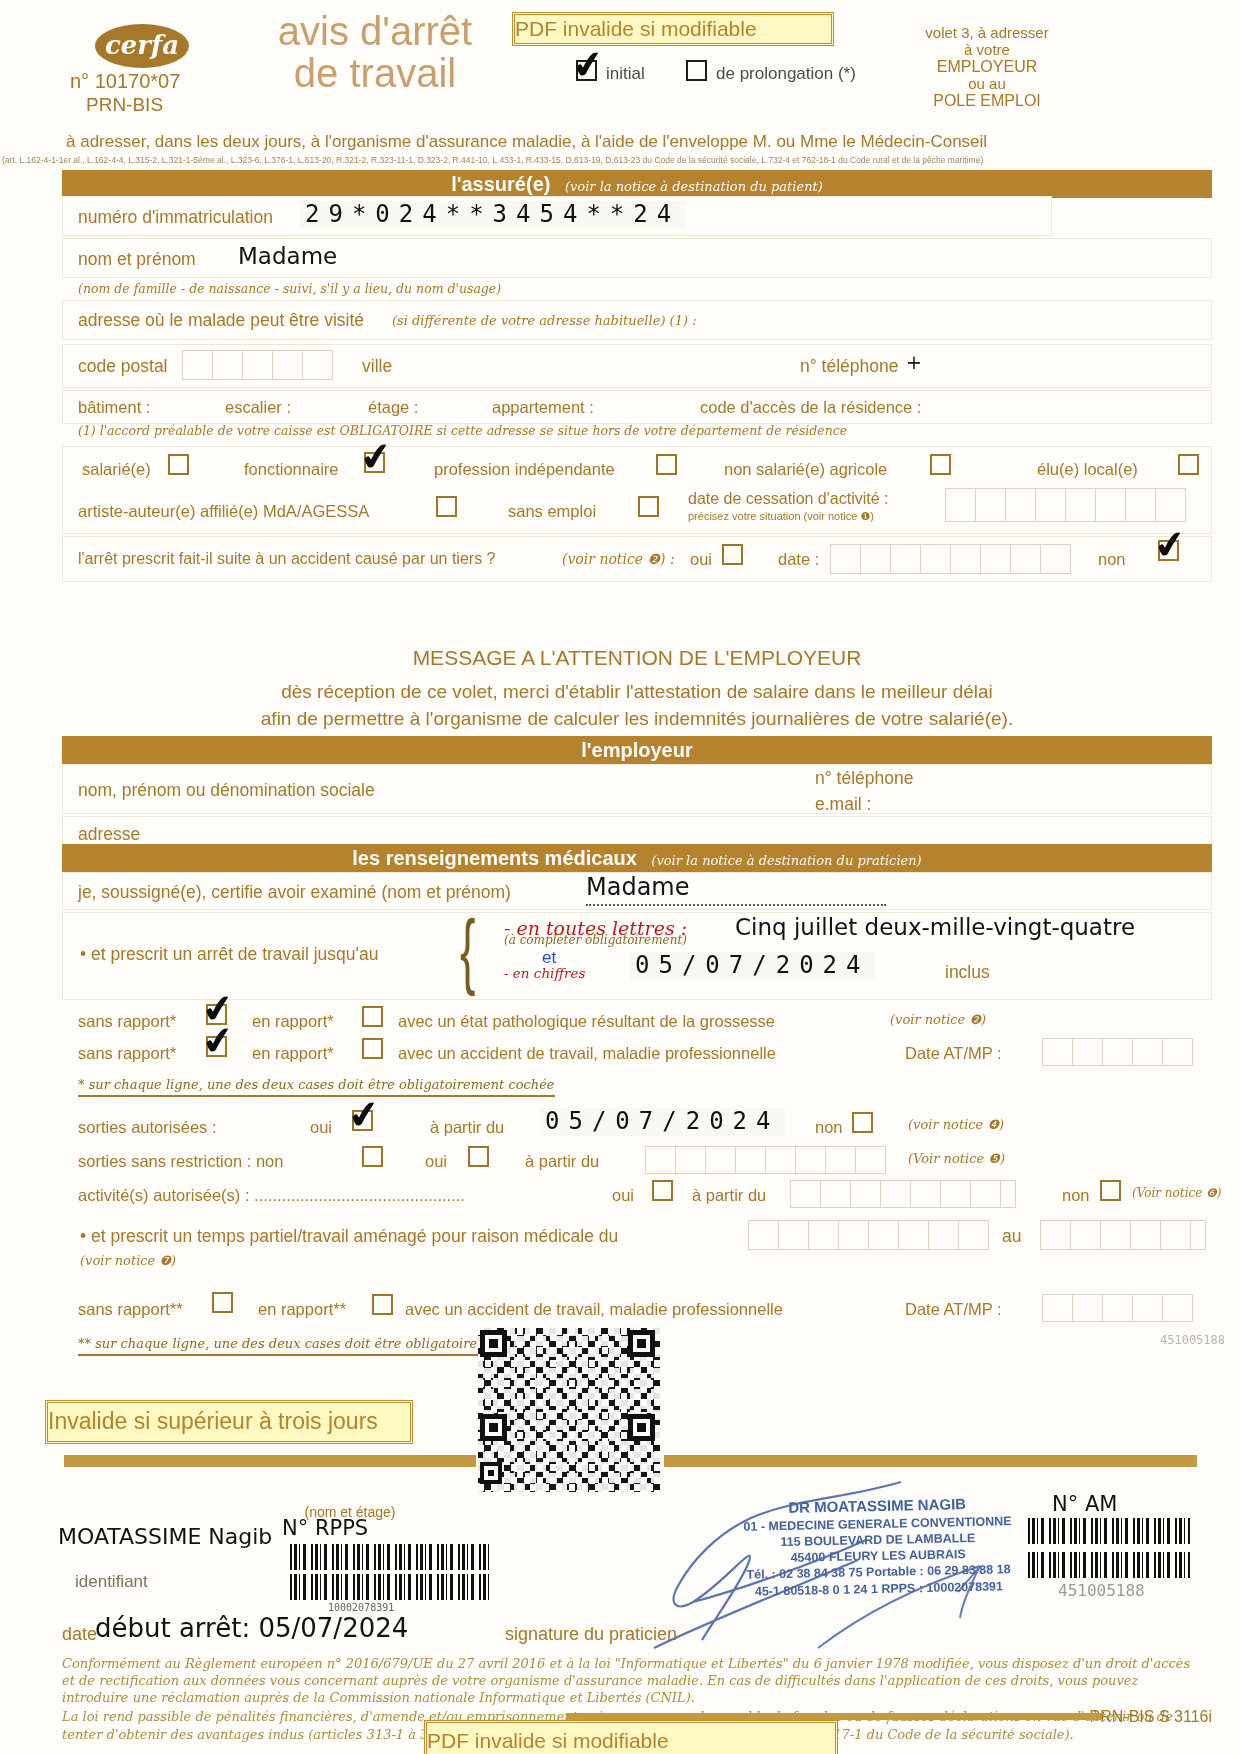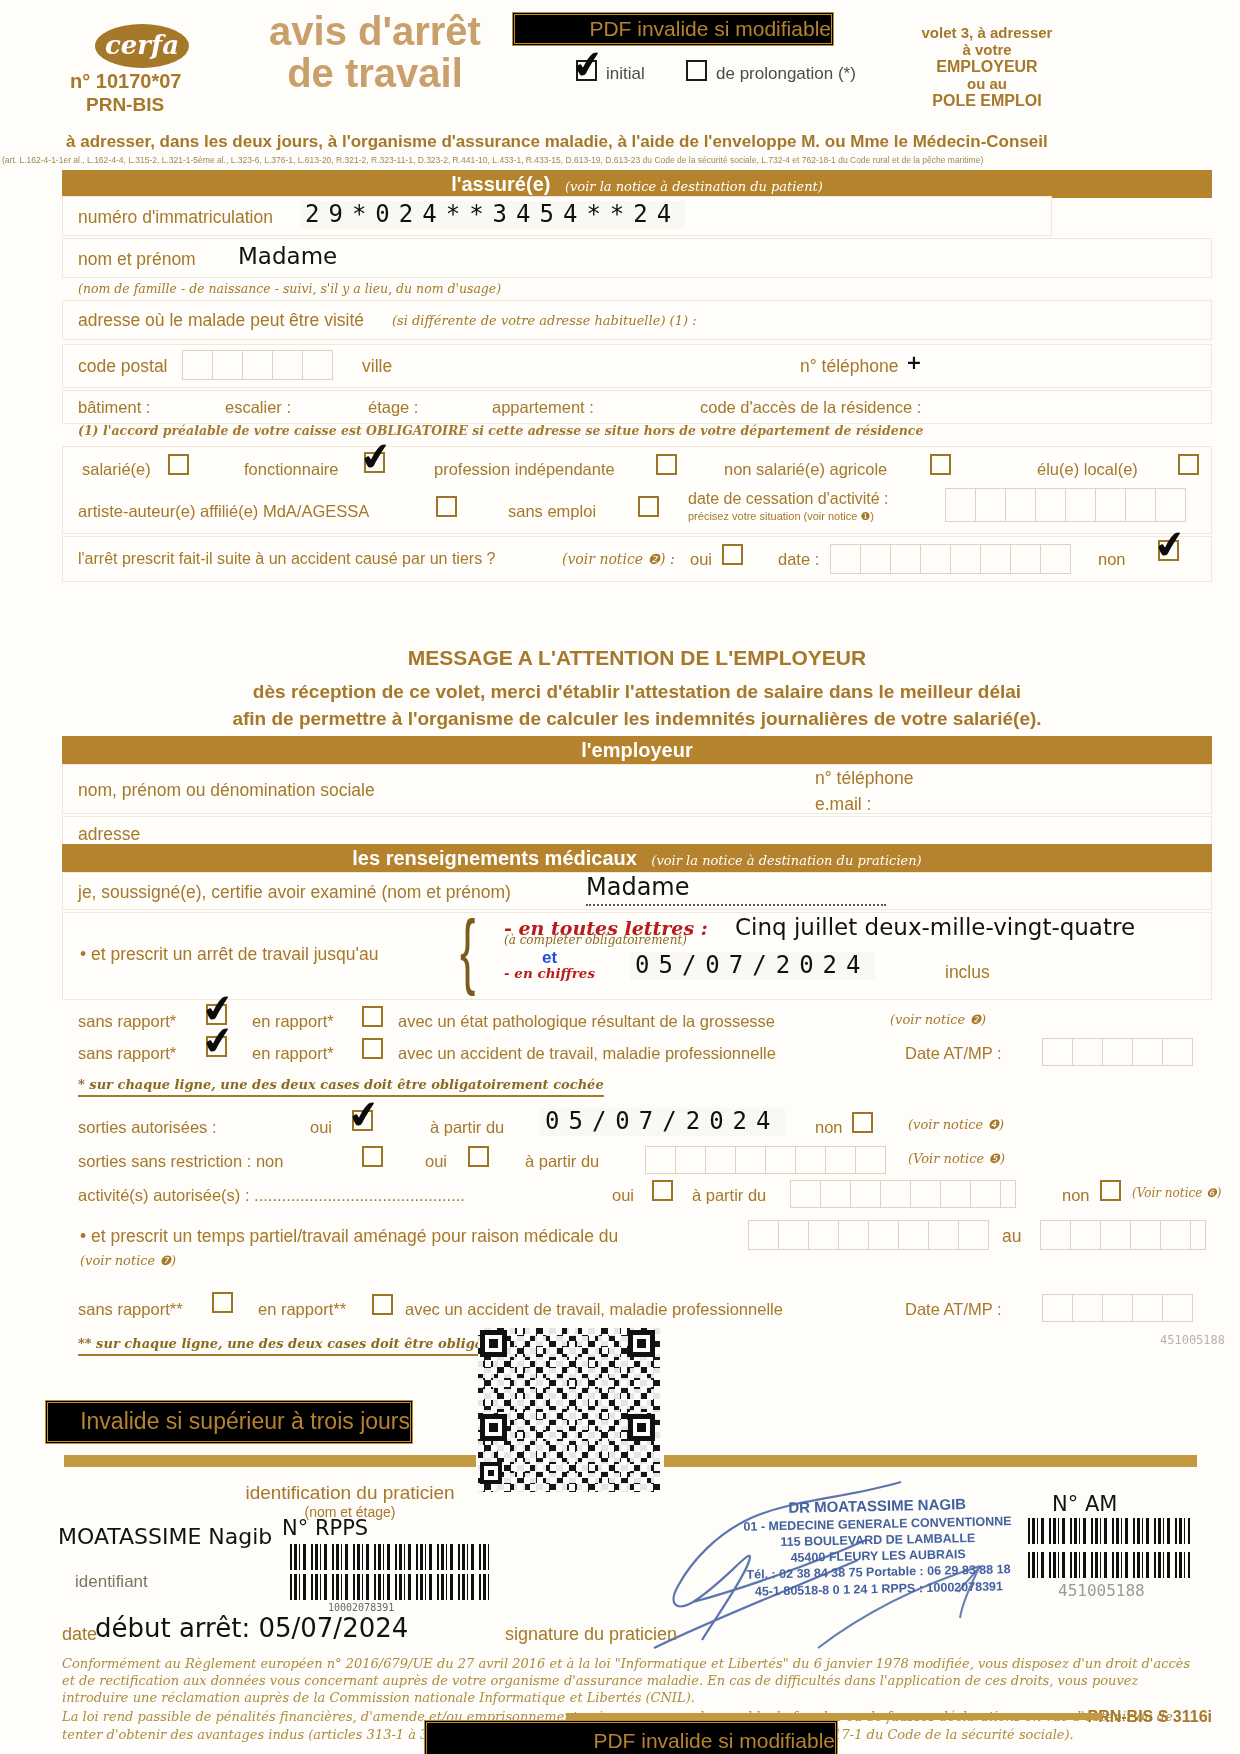--- a/index.html
+++ b/index.html
@@ -4,35 +4,35 @@
 <style>
   *{margin:0;padding:0;box-sizing:border-box}
   html,body{background:#9a9a9a}
   .page{position:relative;width:1240px;height:1754px;margin:0 auto;background:#fffdfa;overflow:hidden;
         font-family:"Liberation Sans",sans-serif;color:#a5782a}
   .t{position:absolute;white-space:nowrap;line-height:1.15}
   .lab{color:#a5782a;font-size:16.5px}
   .lab17{color:#a5782a;font-size:17.5px}
   .gray{color:#4c4c4c}
   .it{font-style:italic;font-family:"DejaVu Serif",serif}
-  .bold{font-weight:bold}
+  .bold{font-weight:normal}
   .center{text-align:center}
   .hand{font-family:"DejaVu Sans",sans-serif;color:#121212}
   .mono{font-family:"DejaVu Sans Mono",monospace}
   .band{position:absolute;background:#b5822d;color:#fff;text-align:center;height:28px;line-height:28px}
   .band b{font-size:20px}
   .band i{font-size:13px;font-family:"DejaVu Serif",serif;font-weight:normal;margin-left:10px}
   .frow{position:absolute;background:#fffefb;border:1px solid #f0e8d8}
   .cb{position:absolute;width:21px;height:21px;border:2px solid #9c7526;background:#fffef9}
   .cb.dark{border-color:#1c1c1c}
   .tick{position:absolute;left:-6px;top:-16px;font-size:38px;color:#0b0b0b;line-height:1;
         transform:rotate(-8deg);font-style:normal;font-family:"DejaVu Sans",sans-serif}
   .comb{position:absolute;border:1px solid #ddd3be;background:repeating-linear-gradient(90deg,#fefdf9 0 29px,#ddd3be 29px 30px)}
   .fill{background:#faf8f2;padding:0 5px;letter-spacing:9px;font-size:24px;color:#101010}
-  .goldbox{position:absolute;border:3px double #bf8d2b;color:#b5822d;text-align:right;background:#000000}
+  .goldbox{position:absolute;border:3px double #bf8d2b;color:#b5822d;text-align:left;background:#fef9c3}
   .qr{position:absolute;background:repeating-conic-gradient(#161616 0 25%,#fdfdfd 0 50%) 0 0/13px 13px}
   .qr::after{content:"";position:absolute;inset:0;
              background:repeating-conic-gradient(rgba(252,252,250,.9) 0 25%,transparent 0 50%) 5px 8px/21px 21px}
   .qf{position:absolute;width:27px;height:27px;border:5px solid #101010;background:#fff;z-index:2}
   .qf::after{content:"";position:absolute;inset:4px;background:#101010}
   .bc{position:absolute;background:repeating-linear-gradient(90deg,#101010 0 2px,transparent 2px 4px,#101010 4px 7px,
       transparent 7px 9px,#101010 9px 10px,transparent 10px 13px,#101010 13px 16px,transparent 16px 21px)}
   .bar{position:absolute;background:#c39a42}
   .stamp{position:absolute;color:#41619f;font-weight:bold;text-align:center;transform:rotate(-1.2deg);
          font-size:12.5px;line-height:1.3}
@@ -248,21 +248,20 @@
     <span class="qf" style="left:150px;top:2px"></span>
     <span class="qf" style="left:2px;top:86px"></span>
     <span class="qf" style="left:150px;top:86px"></span>
     <span class="qf" style="left:2px;top:134px;width:22px;height:22px;border-width:4px"></span>
   </div>
 
   <div class="goldbox" style="left:45px;top:1400px;width:368px;height:44px;font-size:23px;line-height:37px">Invalide si supérieur à trois jours</div>
   <div class="bar" style="left:64px;top:1455px;width:412px;height:12px"></div>
   <div class="bar" style="left:664px;top:1455px;width:533px;height:12px"></div>
 
-  <div class="t center" style="left:150px;top:1482px;width:400px;font-size:19px">identification du praticien</div>
   <div class="t center" style="left:230px;top:1504px;width:240px;font-size:14px">(nom et étage)</div>
   <div class="t hand" style="left:58px;top:1524px;font-size:22px">MOATASSIME Nagib</div>
   <div class="t hand" style="left:282px;top:1516px;font-size:21px">N° RPPS</div>
   <div class="bc" style="left:290px;top:1544px;width:200px;height:26px"></div>
   <div class="bc" style="left:290px;top:1574px;width:200px;height:26px"></div>
   <div class="t mono" style="left:328px;top:1602px;font-size:10px;color:#666">10002078391</div>
   <div class="t" style="left:75px;top:1572px;font-size:17px;color:#7c7460">identifiant</div>
 
   <div class="stamp" style="left:728px;top:1496px;width:300px">
     <div style="font-size:15px">DR MOATASSIME NAGIB</div>

